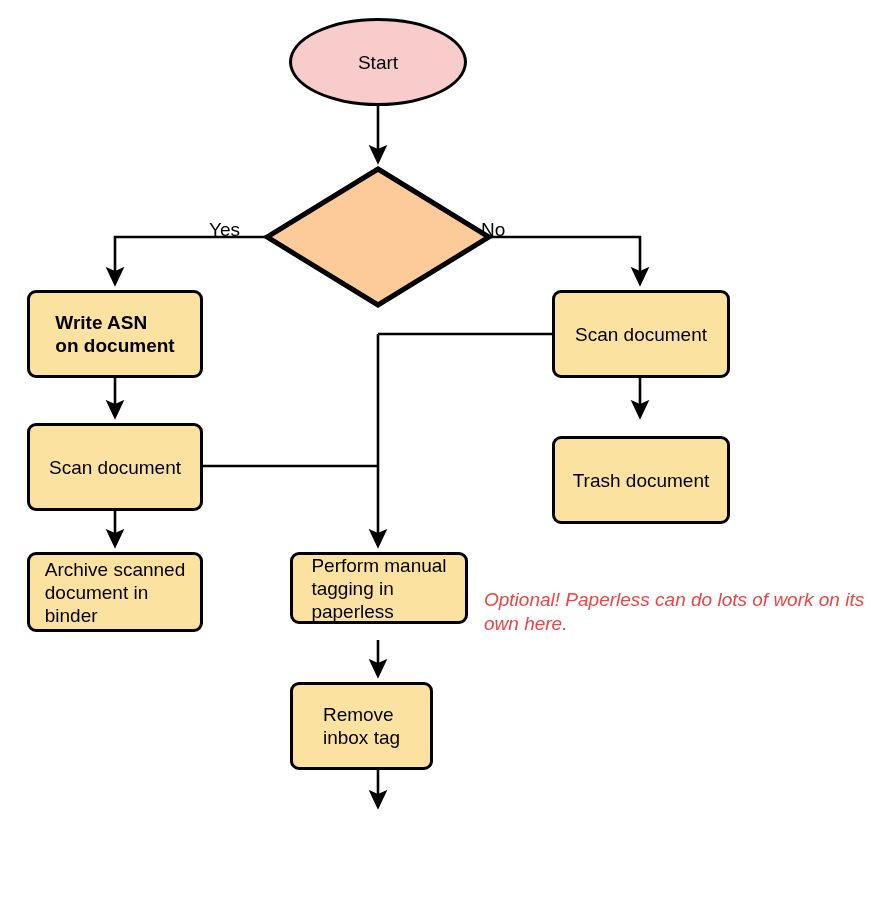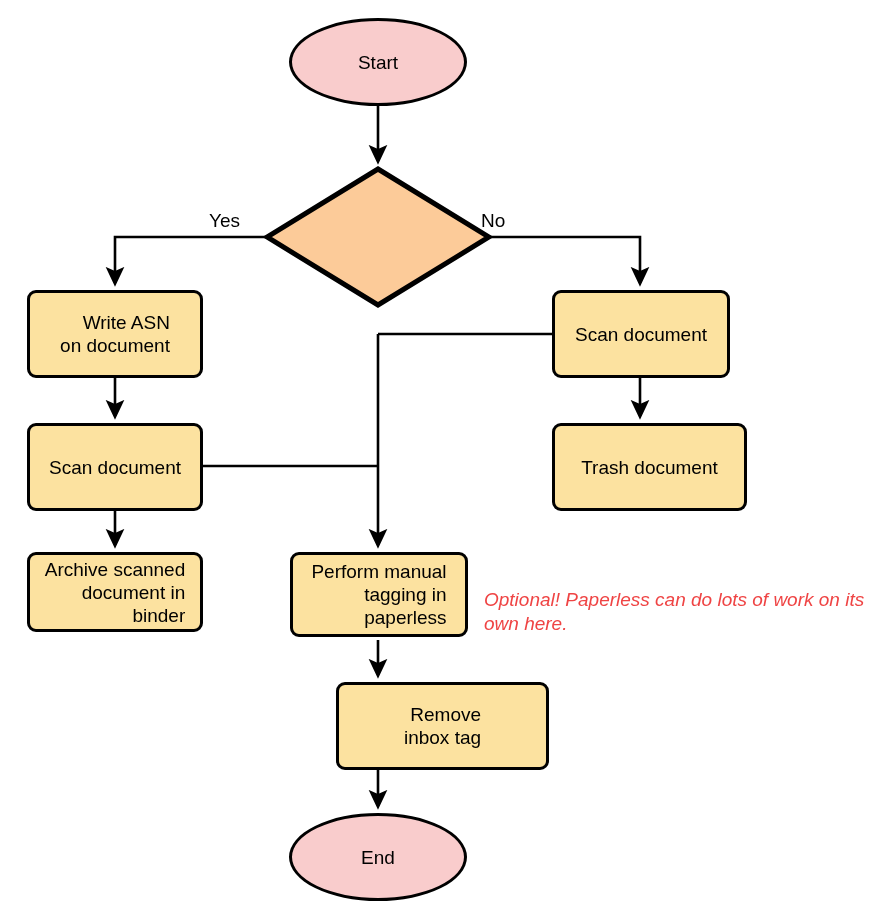--- a/index.html
+++ b/index.html
@@ -23,21 +23,21 @@
     top: 0;
     width: 888px;
     height: 907px;
   }
   .node {
     position: absolute;
     box-sizing: border-box;
     display: flex;
     align-items: center;
     justify-content: center;
-    text-align: right;
+    text-align: left;
     color: #000000;
     font-size: 19px;
     line-height: 23px;
     z-index: 3;
     white-space: pre-line;
   }
   .node-process {
     border: 3px solid #000000;
     border-radius: 9px;
     background: #fce2a0;
@@ -63,20 +63,21 @@
     position: relative;
     z-index: 2;
   }
   .edge-label {
     position: absolute;
     font-size: 19px;
     line-height: 22px;
     color: #000000;
     z-index: 4;
     white-space: nowrap;
+    margin-top: 9px;
   }
   .note {
     position: absolute;
     font-size: 19px;
     line-height: 24px;
     font-style: italic;
     color: #ef4444;
     z-index: 4;
   }
 </style>
@@ -121,53 +122,50 @@
 
   <div class="node node-decision" style="left:264px; top:166px; width:228px; height:142px;">
     <svg class="decision-shape" viewBox="0 0 228 142" preserveAspectRatio="none" xmlns="http://www.w3.org/2000/svg">
       <polygon points="114,3 225,71 114,139 3,71" fill="#fccb99" stroke="#000000" stroke-width="5"></polygon>
     </svg>
   </div>
 
   <div class="edge-label" style="left:209px; top:210px;">Yes</div>
   <div class="edge-label" style="left:481px; top:210px;">No</div>
 
-  <div class="node node-process" style="left:27px; top:290px; width:176px; height:88px;">
+  <div class="node node-process" style="left:27px; top:290px; width:176px; height:88px;font-weight:bold;">
     <span>Write ASN
 on document</span>
   </div>
 
   <div class="node node-process" style="left:27px; top:423px; width:176px; height:88px;">
     <span>Scan document</span>
   </div>
 
   <div class="node node-process" style="left:27px; top:552px; width:176px; height:80px;">
     <span>Archive scanned
 document in
 binder</span>
   </div>
 
   <div class="node node-process" style="left:552px; top:290px; width:178px; height:88px;">
     <span>Scan document</span>
   </div>
 
-  <div class="node node-process" style="left:552px; top:423px; width:195px; height:88px;">
+  <div class="node node-process" style="left:552px; top:436px; width:178px; height:88px;">
     <span>Trash document</span>
   </div>
 
-  <div class="node node-process" style="left:290px; top:552px; width:178px; height:85px;">
+  <div class="node node-process" style="left:290px; top:552px; width:178px; height:72px;">
     <span>Perform manual
 tagging in
 paperless</span>
   </div>
 
-  <div class="node node-process" style="left:290px; top:682px; width:213px; height:88px;margin-left:46px;">
+  <div class="node node-process" style="left:290px; top:682px; width:143px; height:88px;">
     <span>Remove
 inbox tag</span>
   </div>
 
-  <div class="node node-terminal" style="left:289px; top:813px; width:178px; height:88px;">
-    <span>End</span>
-  </div>
 
   <div class="note" style="left:484px; top:588px; width:400px;">Optional! Paperless can do lots of work on its own here.</div>
 
 </div>
 
 </body></html>

